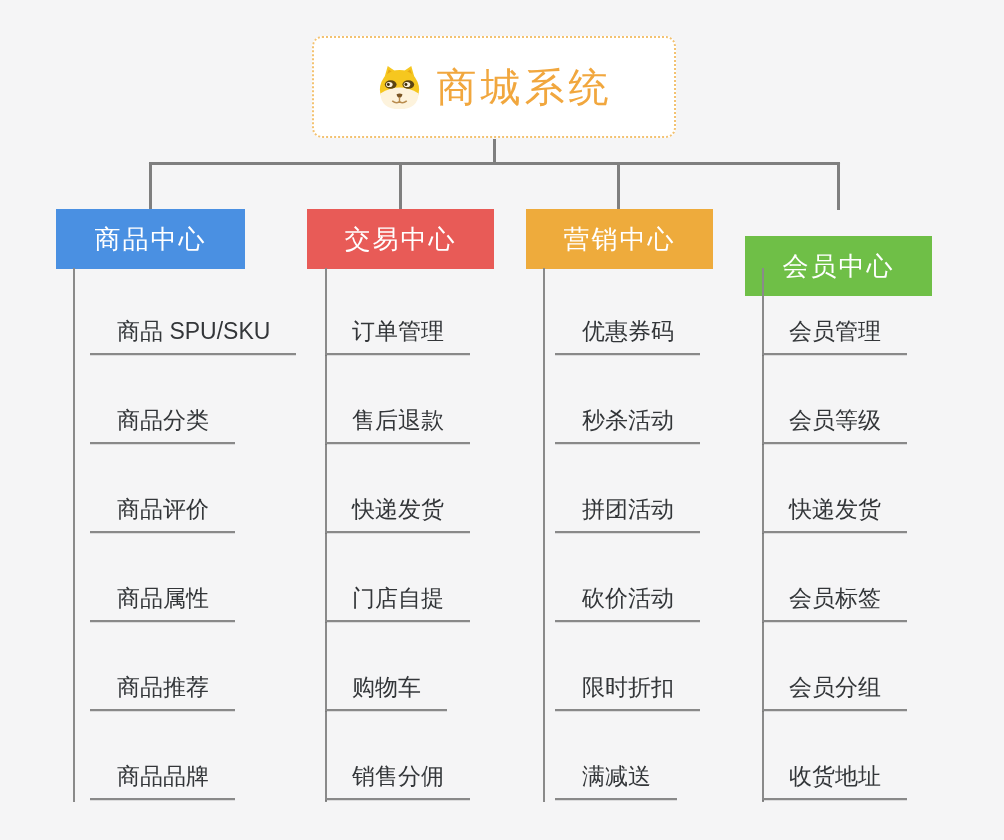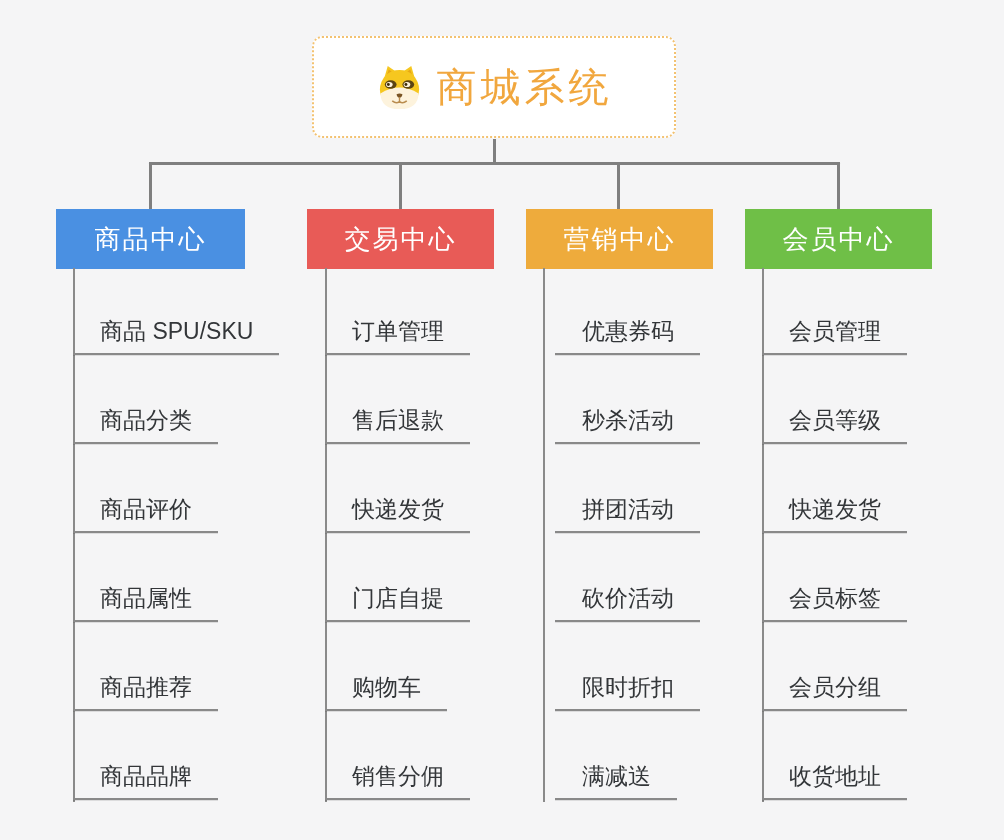--- a/index.html
+++ b/index.html
@@ -57,42 +57,42 @@
     font-size:26px;
     letter-spacing:2px;
     display:flex;
     align-items:center;
     justify-content:center;
     white-space:nowrap;
   }
   .b0{left:56px;width:189px;}
   .b1{left:307px;width:187px;}
   .b2{left:526px;width:187px;}
-  .b3{left:745px;width:187px;}
+  .b3{left:745px;width:187px;margin-top:27px;}
 
   
   .trunk{
     position:absolute;
     top:268px;
     width:2px;
     height:534px;
     background:#8a8a8a;
   }
   .t0{left:73px;}
   .t1{left:325px;}
   .t2{left:543px;}
   .t3{left:762px;}
 
   
   .col{
     position:absolute;
     top:266px;
     width:240px;
   }
-  .c0{left:73px;}
+  .c0{left:90px;}
   .c1{left:325px;}
   .c2{left:543px;margin-left:12px;}
   .c3{left:762px;}
   .item{
     height:89px;
     display:flex;
     align-items:flex-end;
   }
   .child-label{
     display:inline-block;

